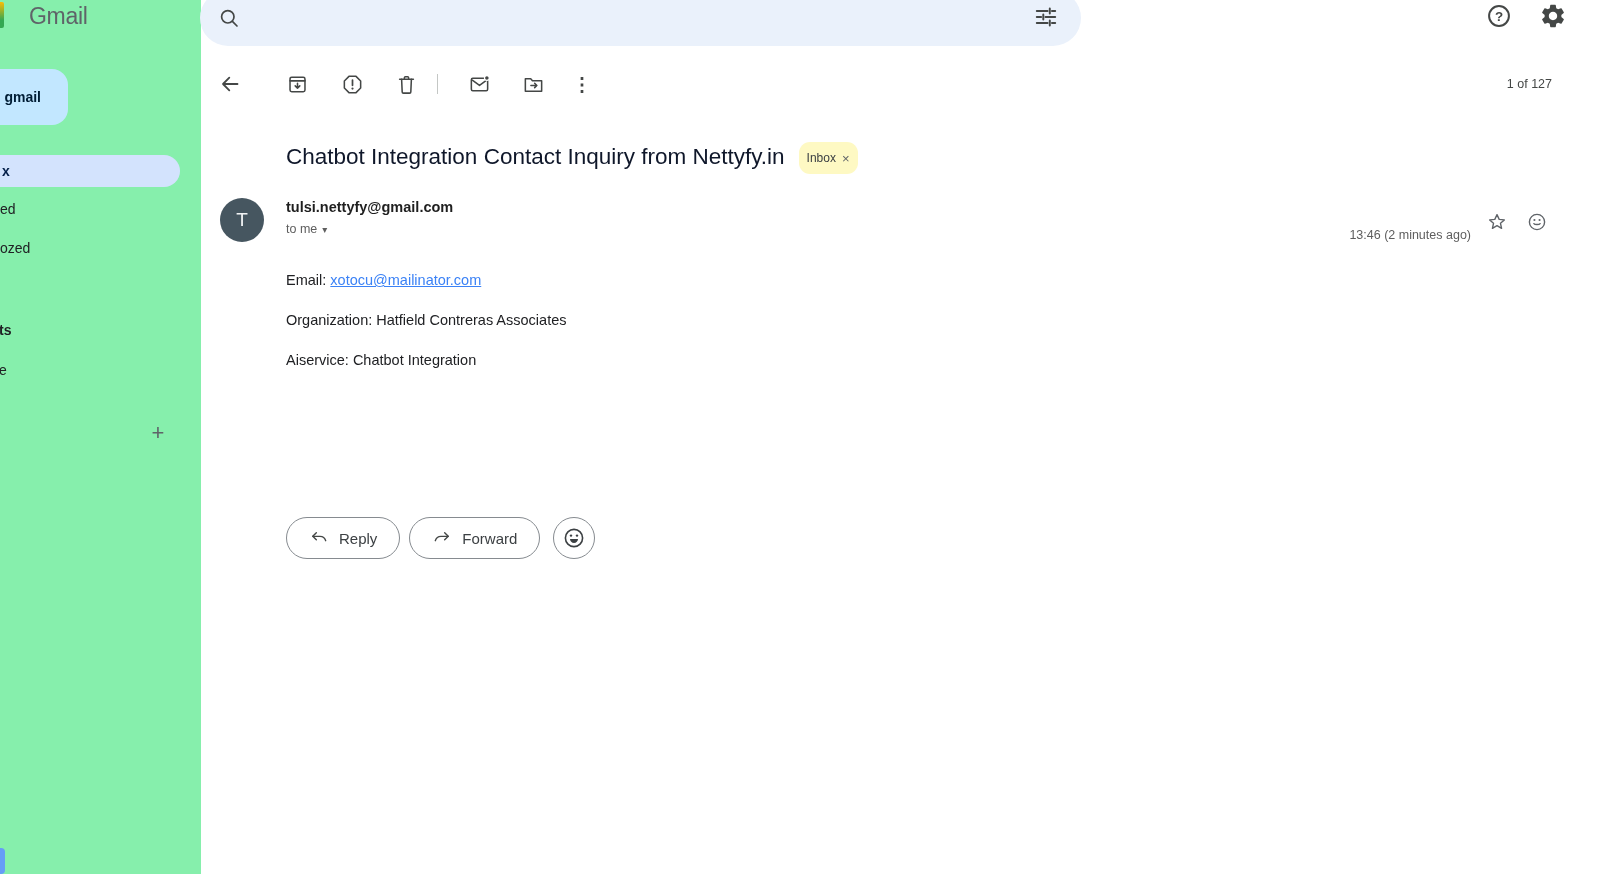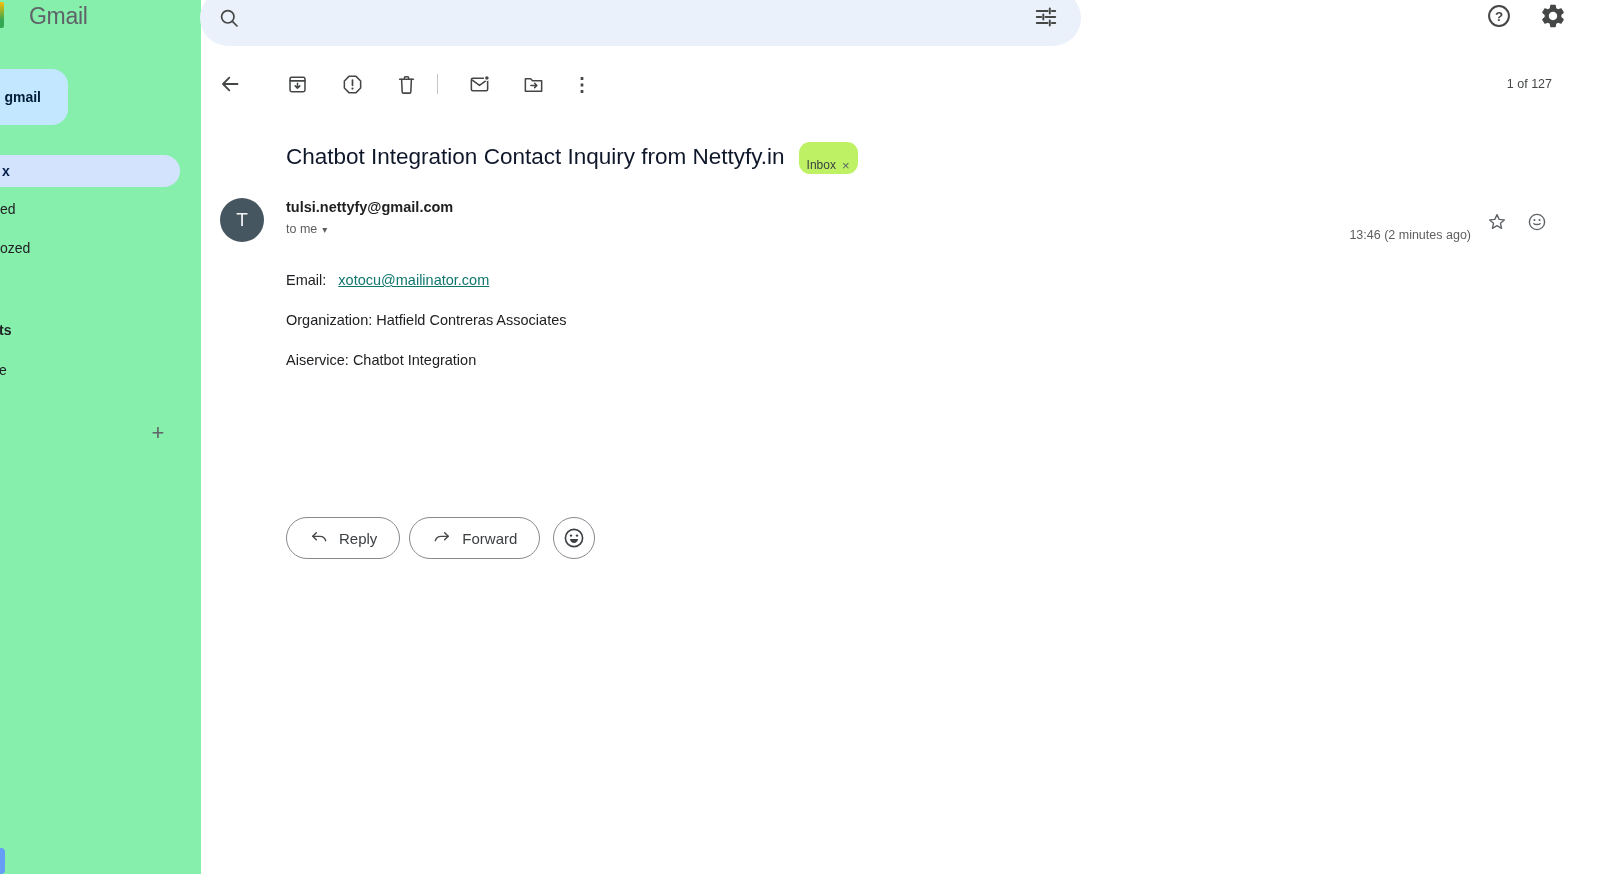--- a/index.html
+++ b/index.html
@@ -50,38 +50,38 @@
   .toolbar { position:absolute; left:7px; top:8px; height:40px; display:flex; align-items:center; }
   .tb-btn { width:40px; height:40px; display:flex; align-items:center; justify-content:center;
     border-radius:50%; cursor:pointer; background:transparent; border:0; }
   .tb-archive { margin-left:27px; } .tb-spam { margin-left:15px; } .tb-trash { margin-left:14px; }
   .tb-divider { width:1px; height:20px; background:#c4c7c5; margin:0 21px 0 11px; }
   .tb-folder { margin-left:14px; } .tb-morev { margin-left:9px; }
   .more-glyph { font-size:19px; color:#444746; font-weight:bold; line-height:1; }
   .pagination { position:absolute; right:47px; top:0; line-height:56px; font-size:12.5px; color:#444746; }
   .subject-row { position:absolute; left:83px; top:84px; display:flex; align-items:center; }
   .subject { font-size:22.5px; color:#0f172a; white-space:nowrap; }
-  .chip { display:flex; align-items:flex-start; margin-left:14px; margin-top:2px; height:22px;
-    background:#bef264; border-radius:11px; padding:16px 8px; }
+  .chip { display:flex; align-items:center; margin-left:14px; margin-top:2px; height:22px;
+    background:#fef9c3; border-radius:11px; padding:16px 8px; }
   .chip .chip-label { font-size:12px; color:#3c4043; }
   .chip .chip-x { font-size:13px; color:#5f6368; margin-left:6px; cursor:pointer; }
   .msg-head { position:absolute; left:17px; top:142px; right:0; height:48px; }
   .avatar { position:absolute; left:0; top:0; width:44px; height:44px; border-radius:50%;
     background:#465660; color:#f1f3f4; font-size:19px; display:flex; align-items:center;
     justify-content:center; }
   .sender { position:absolute; left:66px; top:1px; font-size:14.5px; font-weight:bold; color:#1f1f1f; }
   .to-row { position:absolute; left:66px; top:24px; font-size:12.5px; color:#5e5e5e; cursor:pointer; }
   .to-caret { font-size:10px; margin-left:5px; color:#5e5e5e; }
   .meta { position:absolute; right:42px; top:0; height:44px; display:flex; align-items:flex-end; }
   .timestamp { font-size:12.5px; color:#5e5e5e; margin-right:6px; white-space:nowrap; }
   .icon-btn { width:40px; height:40px; display:flex; align-items:center; justify-content:center;
     border-radius:50%; cursor:pointer; background:transparent; border:0; }
   .body-block { position:absolute; left:83px; top:214px; font-size:14.5px; color:#202124; }
   .body-block p { line-height:20px; margin-bottom:20px; }
-  .body-block a { color:#0f766e; text-decoration:underline; cursor:pointer;margin-left:8px; }
+  .body-block a { color:#3b82f6; text-decoration:underline; cursor:pointer; }
   .actions { position:absolute; left:83px; top:461px; display:flex; align-items:center; }
   .pill-btn { height:42px; border:1px solid #868b90; border-radius:21px; background:#fff;
     display:flex; align-items:center; justify-content:center; gap:10px; padding:16px 22px;
     font-size:15px; color:#3c4043; cursor:pointer; font-family:"Liberation Sans", sans-serif; }
   .pill-forward { margin-left:9px; }
   .emoji-round { margin-left:13px; width:42px; height:42px; border:1px solid #868b90;
     border-radius:50%; background:#fff; display:flex; align-items:center; justify-content:center;
     cursor:pointer; }
 </style>
 </head>

